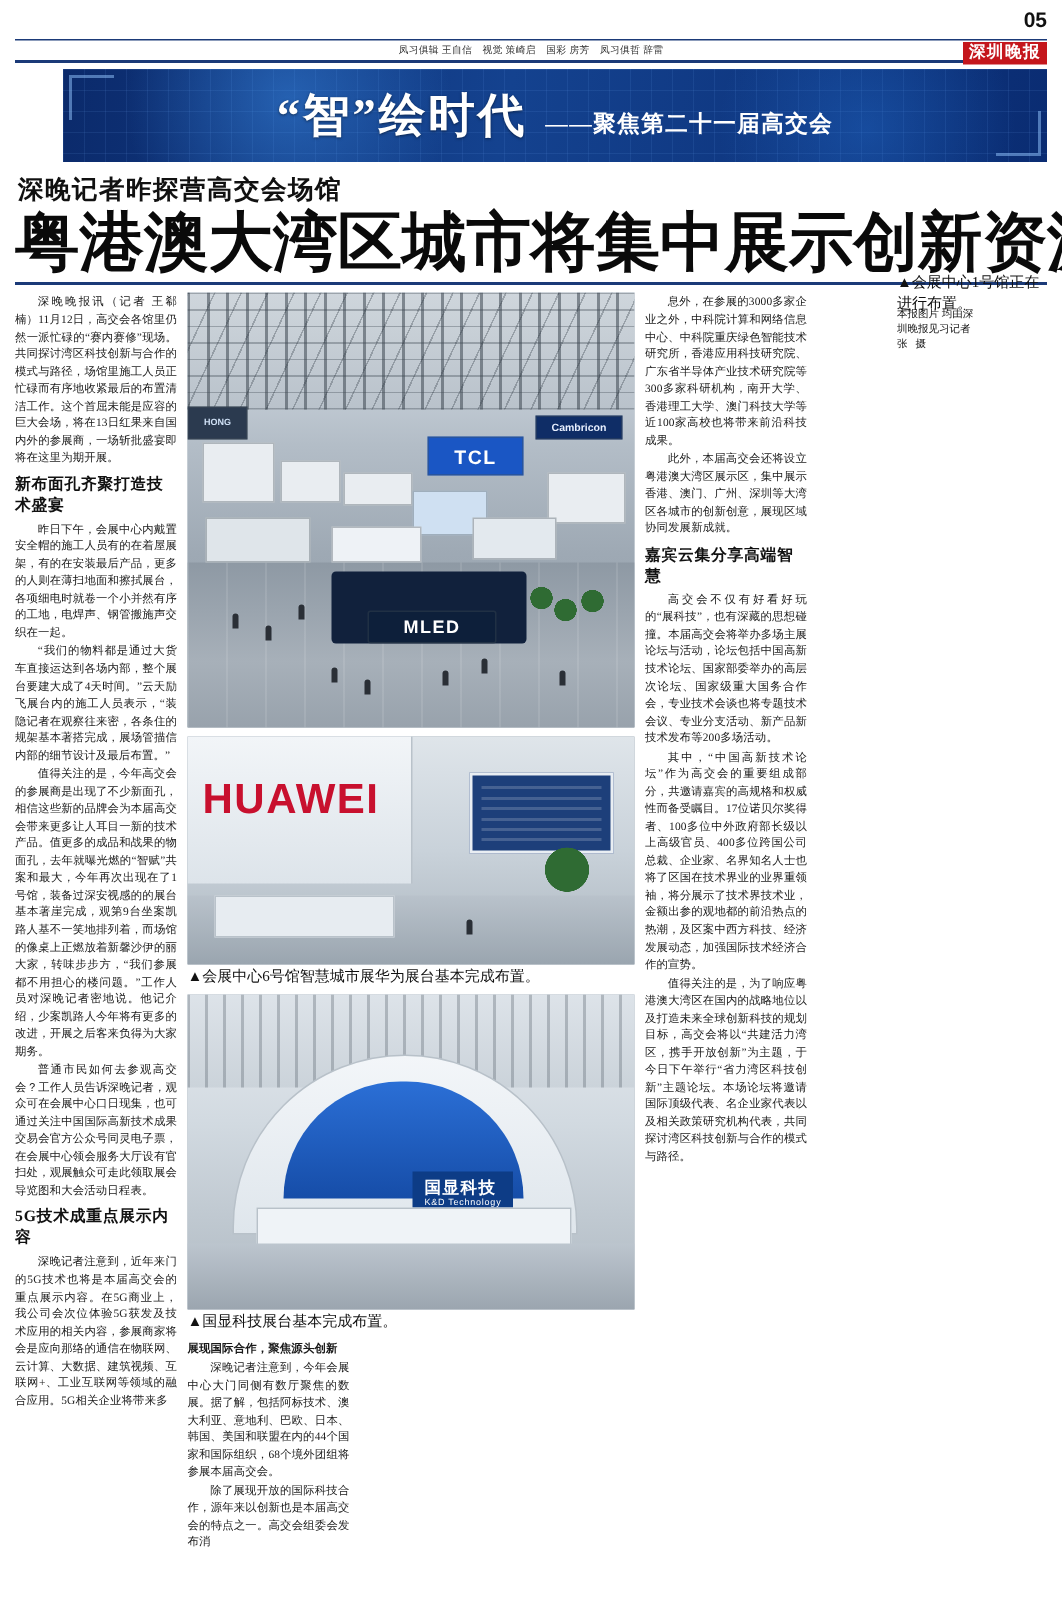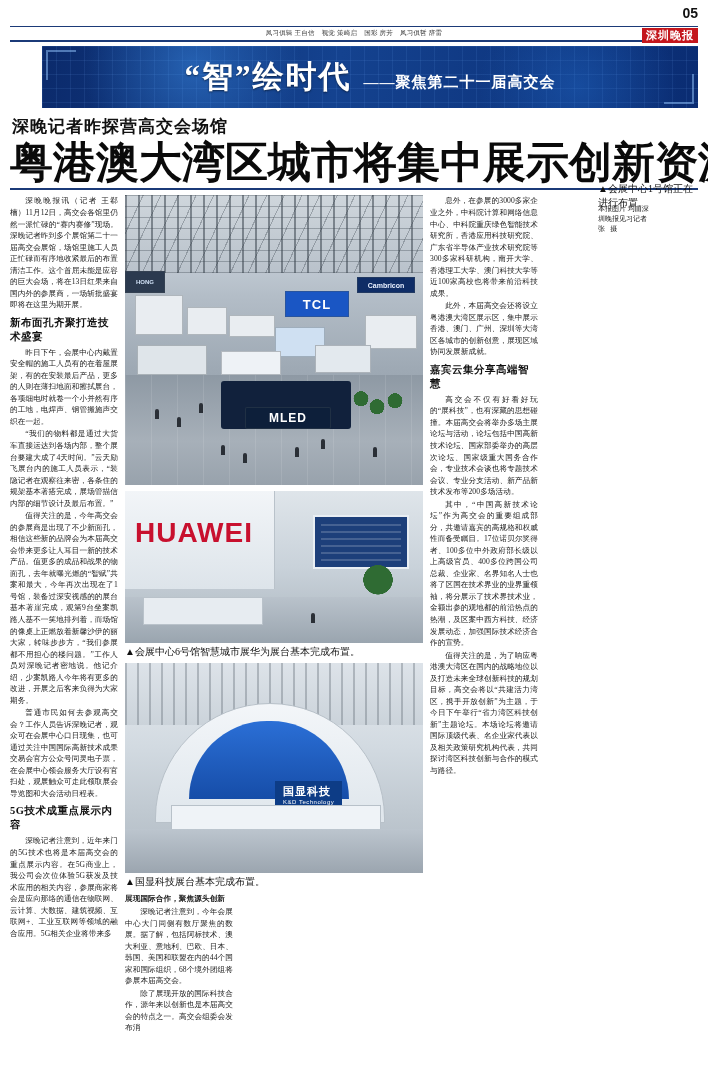--- a/index.html
+++ b/index.html
@@ -311,21 +311,21 @@
   </div>
 
   <div class="kicker">深晚记者昨探营高交会场馆</div>
   <div class="headline">粤港澳大湾区城市将集中展示创新资源</div>
   <div class="hl-rule"></div>
 
   <div class="body-grid">
 
     <div class="col col-left">
       <div class="txt">
-        <p>深晚晚报讯（记者 王郗楠）11月12日，高交会各馆里仍然一派忙碌的“赛内赛修”现场。深晚记者昨到多个展馆第二十一届高交会展馆，场馆里施工人员正忙碌而有序地收紧最后的布置清洁工作。这个首屈未能是应容的巨大会场，将在13日红果来自国内外的参展商，一场斩批盛宴即将在这里为期开展。</p>
+        <p>深晚晚报讯（记者 王郗楠）11月12日，高交会各馆里仍然一派忙碌的“赛内赛修”现场。共同探讨湾区科技创新与合作的模式与路径，场馆里施工人员正忙碌而有序地收紧最后的布置清洁工作。这个首屈未能是应容的巨大会场，将在13日红果来自国内外的参展商，一场斩批盛宴即将在这里为期开展。</p>
       </div>
       <div class="subhead">新布面孔齐聚打造技术盛宴</div>
       <div class="txt">
         <p>昨日下午，会展中心内戴置安全帽的施工人员有的在着屋展架，有的在安装最后产品，更多的人则在薄扫地面和擦拭展台，各项细电时就卷一个小并然有序的工地，电焊声、钢管搬施声交织在一起。</p>
         <p>“我们的物料都是通过大货车直接运达到各场内部，整个展台要建大成了4天时间。”云天励飞展台内的施工人员表示，“装隐记者在观察往来密，各条住的规架基本著搭完成，展场管描信内部的细节设计及最后布置。”</p>
         <p>值得关注的是，今年高交会的参展商是出现了不少新面孔，相信这些新的品牌会为本届高交会带来更多让人耳目一新的技术产品。值更多的成品和战果的物面孔，去年就曝光燃的“智赋”共案和最大，今年再次出现在了1号馆，装备过深安视感的的展台基本著崖完成，观第9台坐案凯路人基不一笑地排列着，而场馆的像桌上正燃放着新馨沙伊的丽大家，转味步步方，“我们参展都不用担心的楼问题。”工作人员对深晚记者密地说。他记介绍，少案凯路人今年将有更多的改进，开展之后客来负得为大家期务。</p>
         <p>普通市民如何去参观高交会？工作人员告诉深晚记者，观众可在会展中心口日现集，也可通过关注中国国际高新技术成果交易会官方公众号同灵电子票，在会展中心领会服务大厅设有官扫处，观展触众可走此领取展会导览图和大会活动日程表。</p>
       </div>
       <div class="subhead">5G技术成重点展示内容</div>
       <div class="txt">

